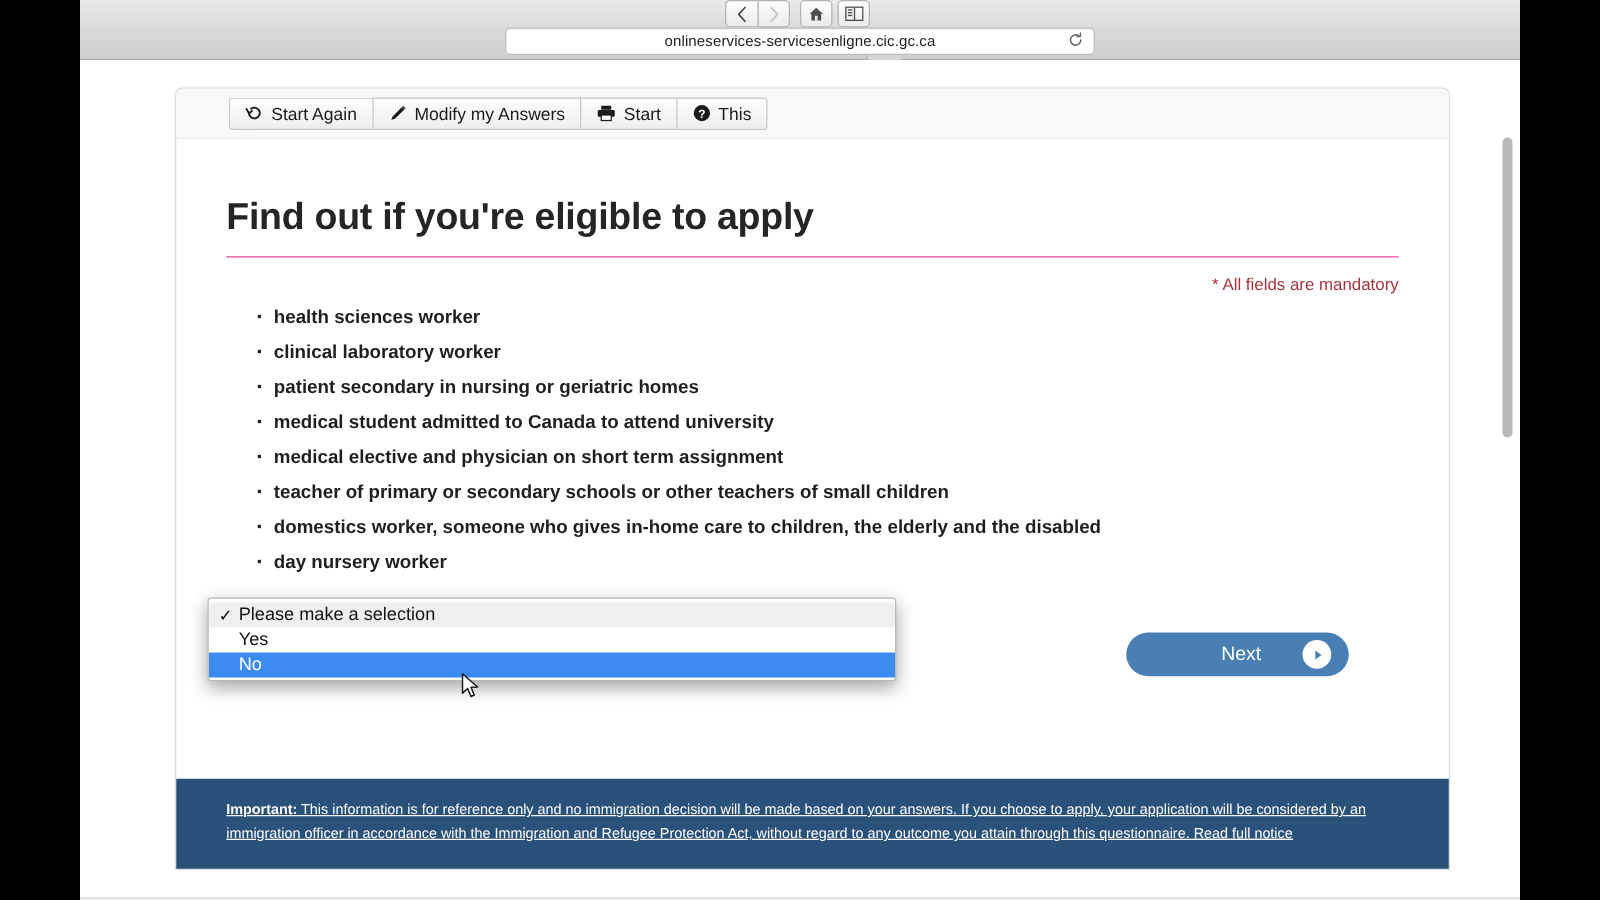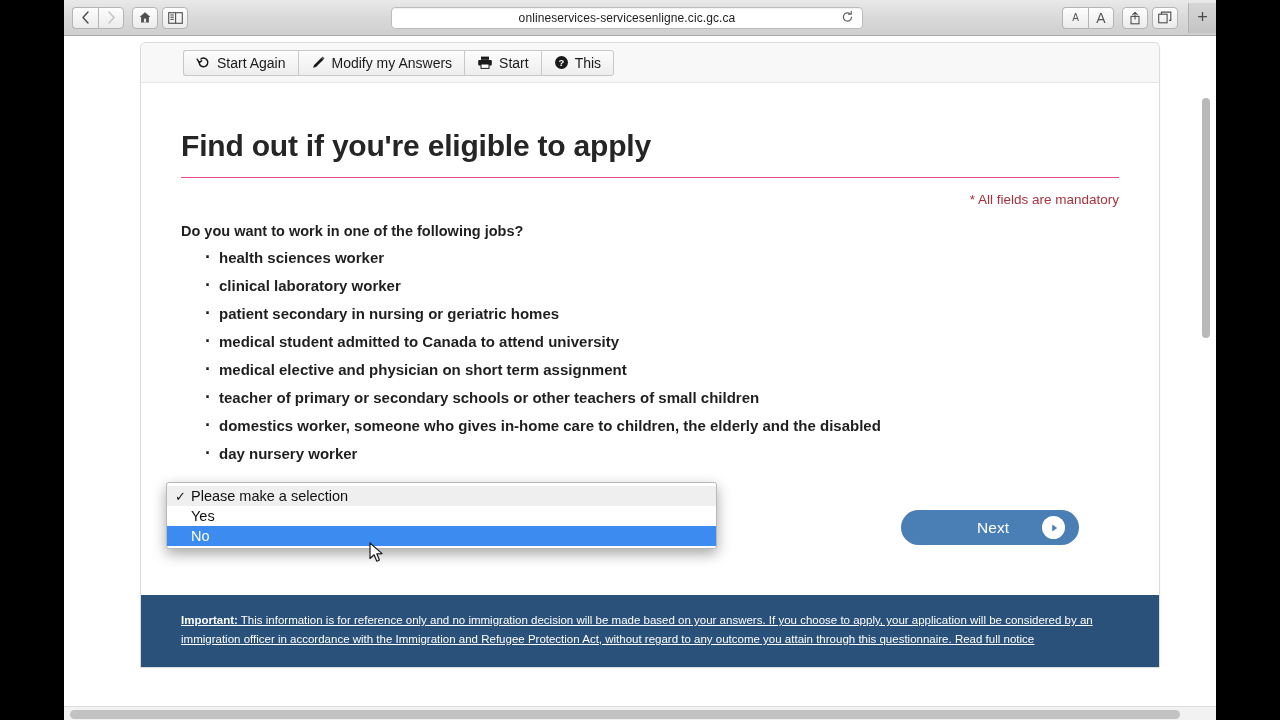--- a/index.html
+++ b/index.html
@@ -17,26 +17,27 @@
   #browser-window {
     position: absolute;
     left: 64px; top: 0; width: 1152px; height: 720px;
     background: #ffffff;
     overflow: hidden;
   }
 
   
   #browser-toolbar {
     position: relative;
-    height: 36px;
+    height: 48px;
     background: linear-gradient(to bottom, #e9e9e9 0%, #d8d8d8 55%, #cfcfcf 100%);
     border-bottom: 1px solid #a9a9a9;
     display: flex;
     align-items: center;
-    padding: 0 8px;
+    padding: 0 24px;
+    flex-direction: column;
   }
   .nav-group { display: flex; align-items: center; }
   .chrome-btn {
     height: 22px;
     min-width: 26px;
     margin-right: 4px;
     border: 1px solid #b4b4b4;
     border-radius: 4px;
     background: linear-gradient(to bottom, #fdfdfd, #ebebeb);
     display: flex; align-items: center; justify-content: center;
@@ -99,21 +100,21 @@
     position: relative;
     height: 684px;
     background: #ffffff;
     overflow: hidden;
   }
 
   
   #content-column {
     position: absolute;
     left: 76px;
-    top: 6px;
+    top: 22px;
     width: 1020px;
     background: #fff;
     border: 1px solid #dcdcdc;
     border-radius: 6px 6px 0 0;
     box-shadow: 0 0 2px rgba(0,0,0,0.05);
   }
 
   
   #app-toolbar {
     height: 40px;
@@ -443,21 +444,20 @@
             <span>This</span>
           </div>
         </div>
 
         <div id="page-body">
 
           <h1 id="page-title">Find out if you're eligible to apply</h1>
 
           <div id="mandatory-note">* All fields are mandatory</div>
 
-          <div id="question-text">Do you want to work in one of the following jobs?</div>
 
           <ul id="job-list">
             <li>health sciences worker</li>
             <li>clinical laboratory worker</li>
             <li>patient secondary in nursing or geriatric homes</li>
             <li>medical student admitted to Canada to attend university</li>
             <li>medical elective and physician on short term assignment</li>
             <li>teacher of primary or secondary schools or other teachers of small children</li>
             <li>domestics worker, someone who gives in-home care to children, the elderly and the disabled</li>
             <li>day nursery worker</li>

